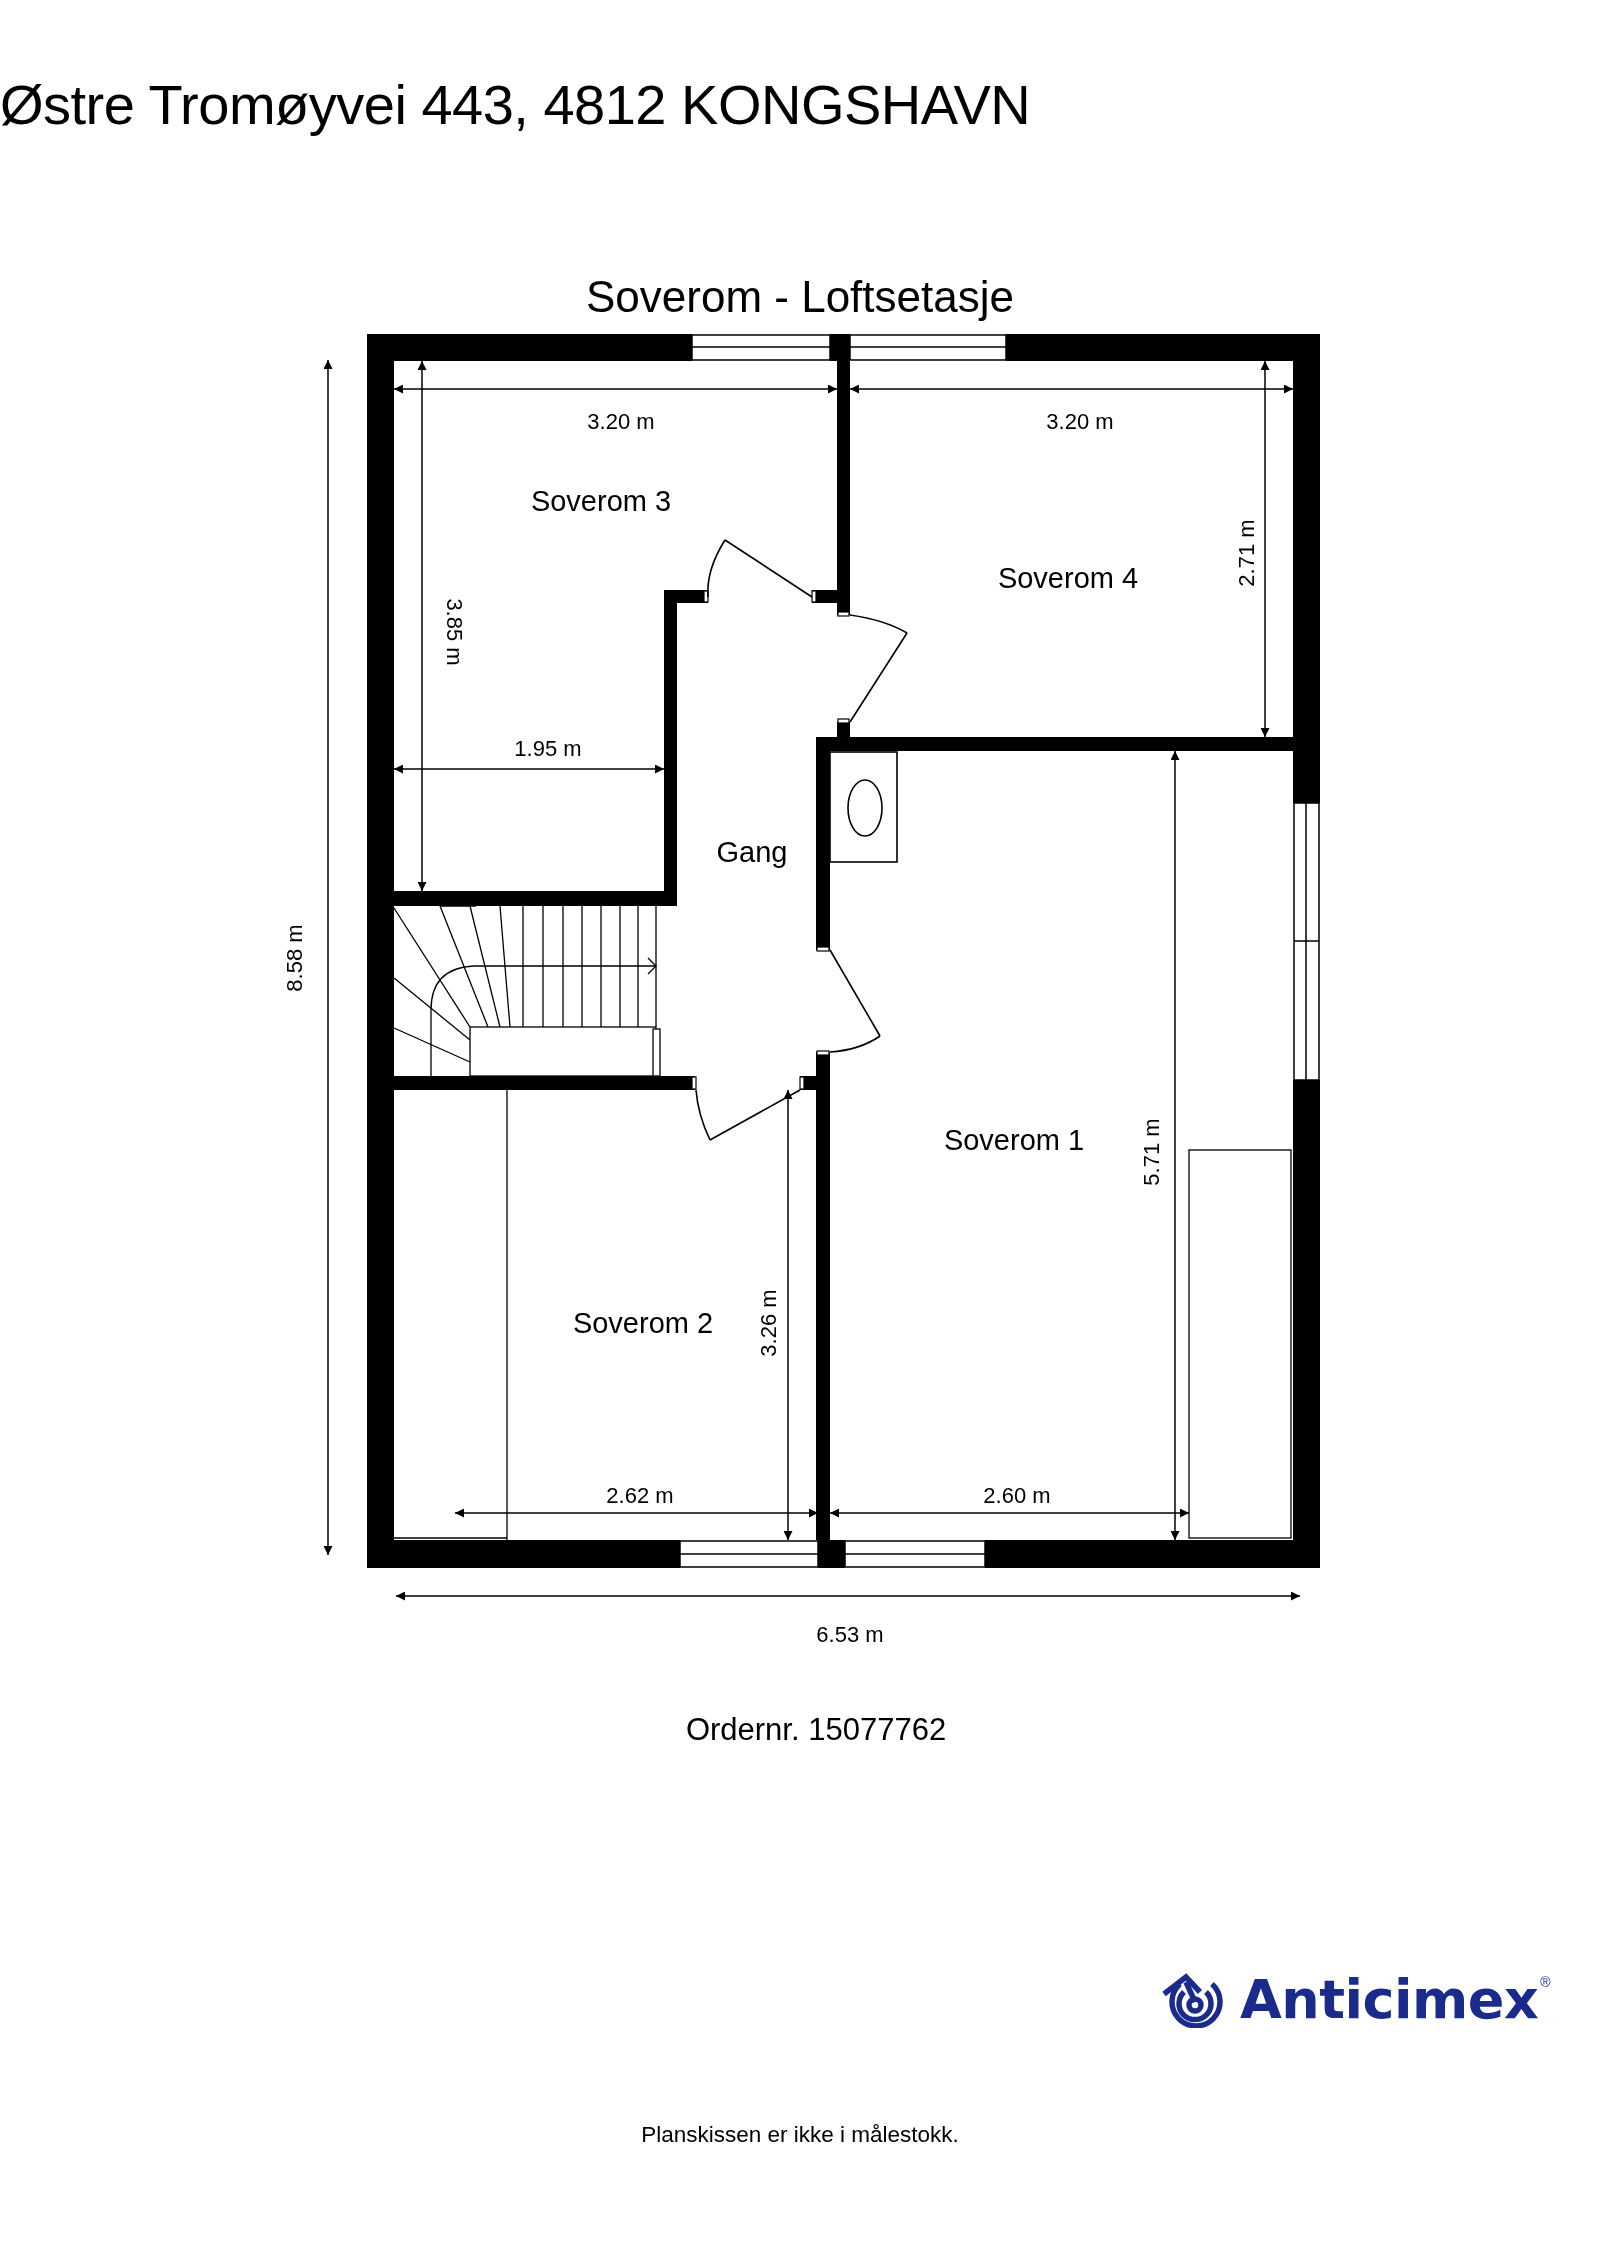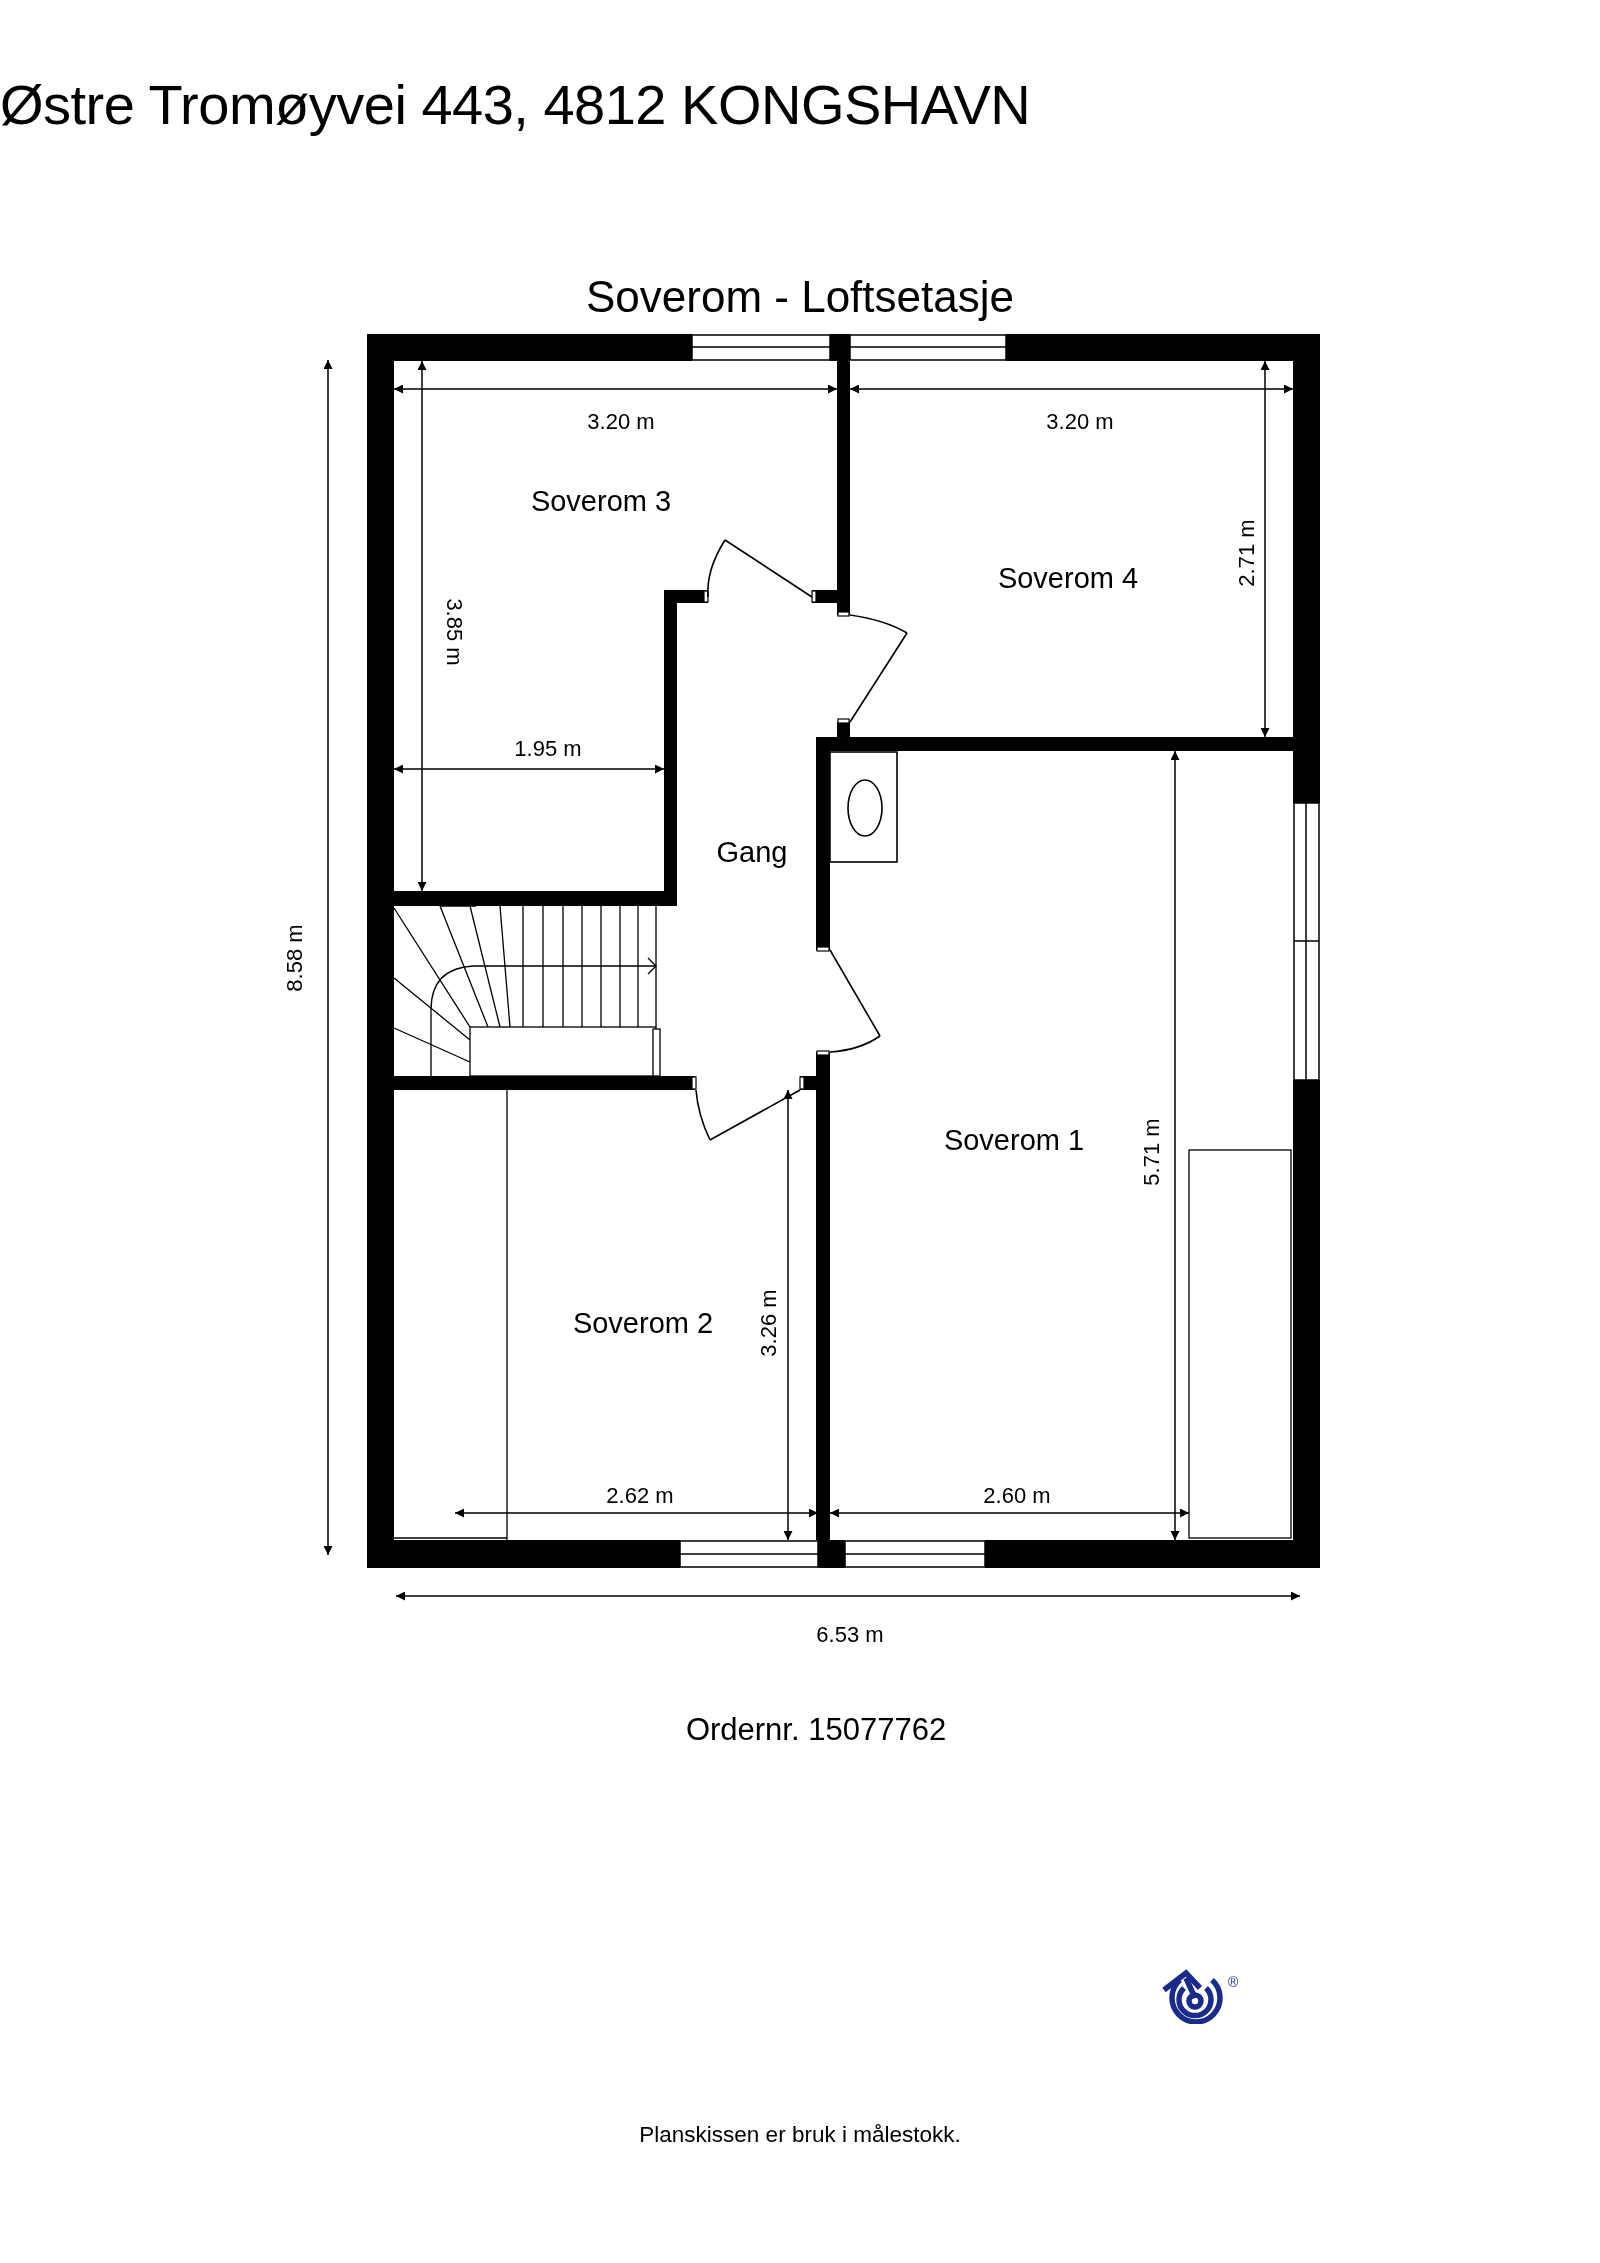--- a/index.html
+++ b/index.html
@@ -205,18 +205,19 @@
 <div class="abs logo">
   <svg width="66" height="56" viewBox="0 0 66 56">
     <g fill="none" stroke="#1a2b8c" stroke-width="5.5">
       <path d="M4,22 L26,5 L40,20"></path>
       <path d="M20,12 A24,24 0 1 0 52,12"></path>
       <path d="M24,20 A16,16 0 1 0 46,20"></path>
       <circle cx="35" cy="33" r="6"></circle>
       <line x1="26" y1="10" x2="35" y2="30"></line>
     </g>
   </svg>
+  <span class="logo-text">Anticimex</span>
   <span class="logo-reg">®</span>
 </div>
 
 <div class="abs footer">
-  <div>Planskissen er bruk i målestokk.</div>
+  <div>Planskissen er ikke i målestokk.</div>
 </div>
 
 </body></html>

